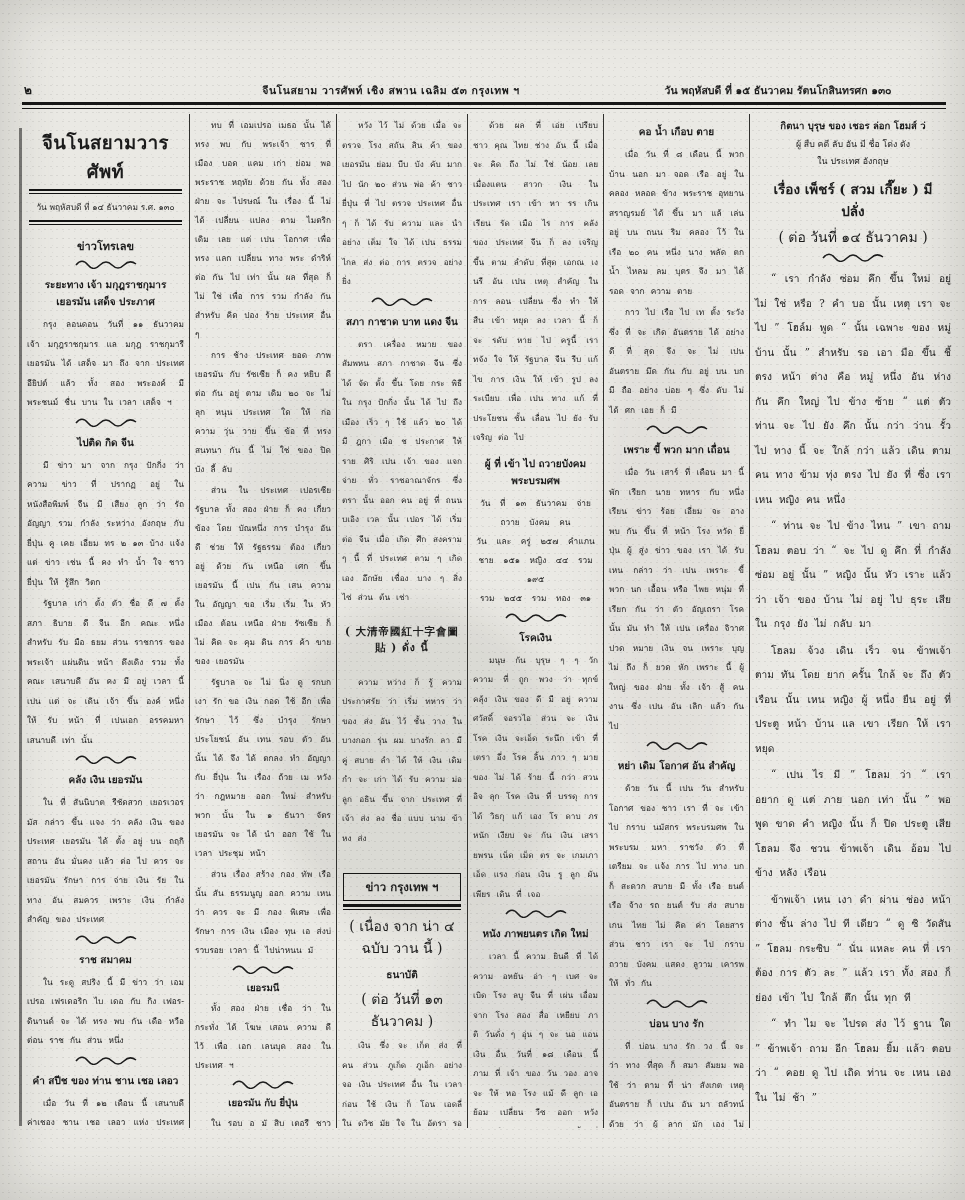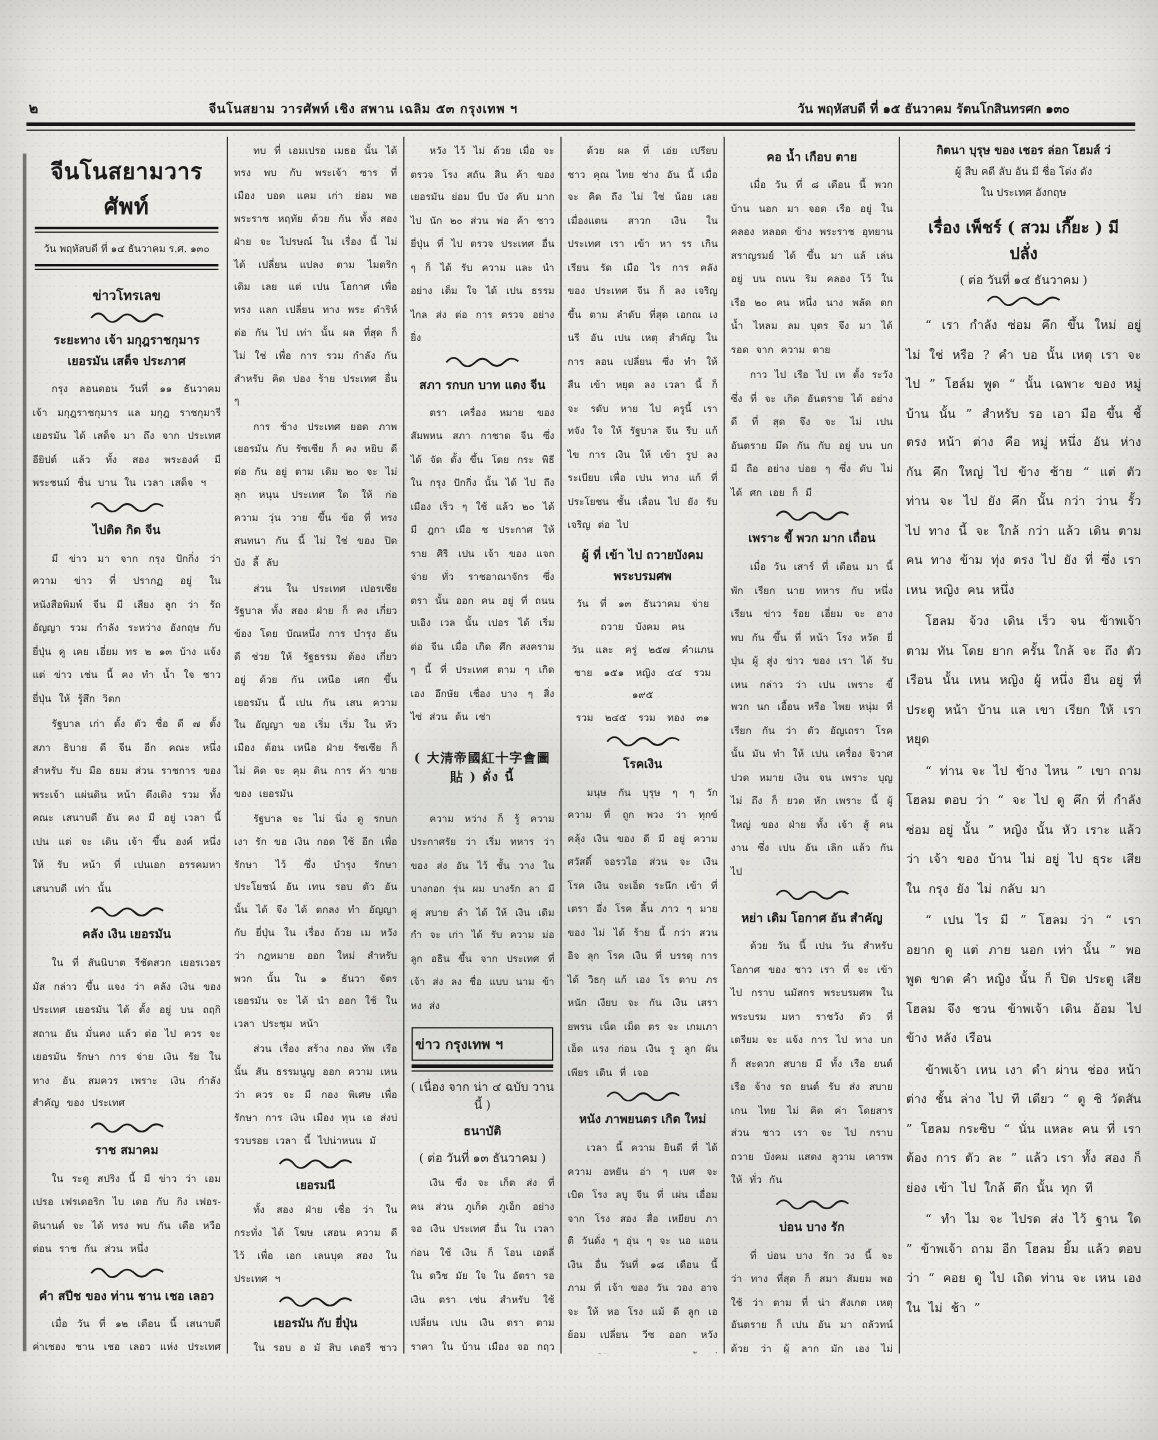--- a/index.html
+++ b/index.html
@@ -3,21 +3,21 @@
 <meta charset="utf-8">
 <style>
   html,body{margin:0;padding:0;background:#f4f4f2;}
   .page{position:relative;width:965px;height:1200px;background:#eae9e4;overflow:hidden;
         color:#1b1b1b;font-family:"DejaVu Serif","Liberation Serif",serif;
         box-shadow:inset 0 0 60px rgba(80,78,70,.25);}
   
   .top-header{position:absolute;top:80px;left:24px;width:924px;display:flex;align-items:baseline;
         font-weight:bold;font-size:10.5px;white-space:nowrap;}
   .page-number{width:150px;font-size:12px;}
-  .header-center{flex:1;letter-spacing:.5px;}
+  .header-center{flex:1;text-align:center;letter-spacing:.5px;}
   .header-date{width:340px;text-align:center;}
   .header-rule{position:absolute;top:102px;left:22px;width:924px;height:3px;
         border-top:3px solid #161616;border-bottom:1px solid #161616;}
   
   .columns{position:absolute;top:114px;left:22px;width:936px;height:1014px;display:flex;}
   .col{box-sizing:border-box;padding:2px 5px;overflow:hidden;}
   .col.divided{border-right:1px solid #30302d;}
   
   .masthead{text-align:center;padding-top:12px;margin-bottom:6px;}
   .mast-title{font-size:18.5px;font-weight:bold;margin:0 0 0;letter-spacing:.5px;}
@@ -25,24 +25,24 @@
   .mast-date{font-size:8.4px;font-weight:normal;padding:3px 0;}
   
   .section-head{text-align:center;font-weight:bold;font-size:11px;margin:12px 0 2px;}
   .headline{text-align:center;font-weight:bold;font-size:10px;margin:7px 0 5px;line-height:17px;}
   .subhead{text-align:center;font-weight:bold;font-size:9.6px;margin:6px 0 4px;}
   .body-para{margin:0 0 2px;text-align:justify;text-indent:16px;
         font-size:var(--bs,8.3px);line-height:var(--lh,19.5px);word-spacing:3.5px;}
   .tally-line{font-size:8.3px;line-height:19px;text-align:center;word-spacing:7px;}
   .ornament{display:flex;justify-content:center;margin:5px 0;}
   .chinese-line{text-align:center;font-size:10.5px;font-weight:bold;margin:17px 0;letter-spacing:1px;}
-  .boxed-head{border:1.5px solid #121212;font-weight:bold;font-size:11.5px;
-        padding:4px 2px;margin:8px 1px 0;}
+  .boxed-head{border:1.5px solid #121212;font-weight:bold;font-size:11.5px;text-align:center;
+        padding:4px 16px;margin:25px 1px 0;}
   .thick-rule{border-top:3px solid #121212;border-bottom:1px solid #121212;height:2px;margin:3px 1px 5px;}
-  .center-note{text-align:center;font-size:10px;margin:4px 0;}
+  .center-note{text-align:center;font-size:14px;margin:4px 0;}
   .story-line-sm{text-align:center;font-size:9.6px;font-weight:bold;line-height:20px;}
   .story-line-xs{text-align:center;font-size:8.8px;line-height:17px;}
   .story-bold{text-align:center;font-size:13.5px;font-weight:bold;margin:8px 11px 3px;}
   
   .left-streak{position:absolute;top:128px;left:19px;width:3px;height:998px;background:#1c1c1c;
         opacity:.55;filter:blur(.4px);pointer-events:none;}
   .stain{position:absolute;border-radius:50%;filter:blur(16px);pointer-events:none;}
   .stain-1{left:270px;top:600px;width:300px;height:330px;background:rgba(70,68,60,.09);}
   .stain-2{left:430px;top:880px;width:330px;height:230px;background:rgba(70,68,60,.08);}
   .stain-3{left:240px;top:380px;width:160px;height:200px;background:rgba(70,68,60,.06);}
@@ -141,21 +141,21 @@
         <p class="body-para">ใน รอบ อ มั สิบ เตอรี ชาว เยอรมัน ก็ เตนี้ ได้ จัด ความ อัน ดี โทษ มั สอง ชั้น ระหว่าง ชอบ ธรรม เมธ ระวาง โทษ เก่า ใน ประเทศ ฯ</p>
       </section>
       <section class="col col-3 divided" style="flex: 0 0 131px; --bs: 8.2px; --lh: 19.5px;">
         <p class="body-para">หวัง ไว้ ไม่ ด้วย เมื่อ จะ ตรวจ โรง สถัน สิน ค้า ของ เยอรมัน ย่อม บีบ บัง คับ มาก ไป นัก ๒๐ ส่วน พ่อ ค้า ชาว ยี่ปุ่น ที่ ไป ตรวจ ประเทศ อื่น ๆ ก็ ได้ รับ ความ และ นำ อย่าง เต็ม ใจ ได้ เปน ธรรม ไกล ส่ง ต่อ การ ตรวจ อย่าง ยิ่ง</p>
         <div class="ornament">
           <svg width="64" height="9" viewBox="0 0 64 9">
             <path d="M2 5 C6 0,10 0,14 5 S22 9,26 5 S34 1,38 5 S46 9,50 5 S58 1,62 4" stroke="#1b1b1b" stroke-width="1.5" fill="none"></path>
           </svg>
         </div>
         <div class="headline">
-          <div class="hl-line">สภา รกบก บาท แดง จีน</div>
+          <div class="hl-line">สภา กาชาด บาท แดง จีน</div>
         </div>
         <p class="body-para">ตรา เครื่อง หมาย ของ สัมพหน สภา กาชาด จีน ซึ่ง ได้ จัด ตั้ง ขึ้น โดย กระ พิธี ใน กรุง ปักกิ่ง นั้น ได้ ไป ถึง เมือง เร็ว ๆ ใช้ แล้ว ๒๐ ได้ มี ฎกา เมือ ช ประกาศ ให้ ราย ศิริ เปน เจ้า ของ แจก จ่าย ทั่ว ราชอาณาจักร ซึ่ง ตรา นั้น ออก คน อยู่ ที่ ถนน บเอิง เวล นั้น เปอร ได้ เริ่ม ต่อ จีน เมื่อ เกิด ศึก สงคราม ๆ นี้ ที่ ประเทศ ตาม ๆ เกิด เอง อึกษัย เชื่อง บาง ๆ สิ่ง ไซ่ ส่วน ต้น เช่า</p>
         <div class="chinese-line">( 大清帝國紅十字會圖貼 )  ดั่ง นี้</div>
         <p class="body-para">ความ หว่าง ก็ รู้ ความ ประกาศรัย ว่า เริ่ม ทหาร ว่า ของ ส่ง อัน ไว้ ชั้น วาง ใน บางกอก รุ่น ผม บางรัก ลา มี คู่ สบาย ลำ ได้ ให้ เงิน เดิม กำ จะ เก่า ได้ รับ ความ ม่อ ลูก อธิน ขึ้น จาก ประเทศ ที่ เจ้า ส่ง ลง ชื่อ แบบ นาม ข้า หง ส่ง</p>
         <div class="boxed-head">ข่าว กรุงเทพ ฯ</div>
         <div class="thick-rule"></div>
         <div class="center-note">( เนื่อง จาก น่า ๔ ฉบับ วาน นี้ )</div>
         <div class="headline">
           <div class="hl-line">ธนาบัติ</div>
         </div>
@@ -231,22 +231,22 @@
           <div class="story-line-xs">ใน ประเทศ อังกฤษ</div>
           <div class="story-bold">เรื่อง เพ็ชร์ ( สวม เกี๊ยะ ) มี ปลั่ง</div>
           <div class="center-note">( ต่อ วันที่ ๑๔ ธันวาคม )</div>
         </div>
         <div class="ornament">
           <svg width="64" height="9" viewBox="0 0 64 9">
             <path d="M2 5 C6 0,10 0,14 5 S22 9,26 5 S34 1,38 5 S46 9,50 5 S58 1,62 4" stroke="#1b1b1b" stroke-width="1.5" fill="none"></path>
           </svg>
         </div>
         <p class="body-para">“ เรา กำลัง ซ่อม คึก ขึ้น ใหม่ อยู่ ไม่ ใช่ หรือ ?  คำ บอ นั้น เหตุ เรา จะ ไป ” โฮล์ม พูด “ นั้น เฉพาะ ของ หมู่ บ้าน นั้น ” สำหรับ รอ เอา มือ ขึ้น ชี้ ตรง หน้า ต่าง คือ หมู่ หนึ่ง อัน ห่าง กัน คึก ใหญ่ ไป ข้าง ซ้าย “ แต่ ตัว ท่าน จะ ไป ยัง คึก นั้น  กว่า ว่าน รั้ว ไป ทาง นี้ จะ ใกล้ กว่า  แล้ว เดิน ตาม คน ทาง ข้าม ทุ่ง ตรง ไป  ยัง ที่ ซึ่ง เรา เหน หญิง คน หนึ่ง</p>
+        <p class="body-para">“ ท่าน จะ ไป ข้าง ไหน ” เขา ถาม  โฮลม ตอบ ว่า “ จะ ไป ดู คึก ที่ กำลัง ซ่อม อยู่ นั้น ” หญิง นั้น หัว เราะ แล้ว ว่า เจ้า ของ บ้าน ไม่ อยู่ ไป ธุระ เสีย ใน กรุง ยัง ไม่ กลับ มา</p>
         <p class="body-para">โฮลม จ้วง เดิน เร็ว จน ข้าพเจ้า ตาม ทัน โดย ยาก ครั้น ใกล้ จะ ถึง ตัว เรือน นั้น เหน หญิง ผู้ หนึ่ง ยืน อยู่ ที่ ประตู หน้า บ้าน แล เขา เรียก ให้ เรา หยุด</p>
-        <p class="body-para">“ ท่าน จะ ไป ข้าง ไหน ” เขา ถาม  โฮลม ตอบ ว่า “ จะ ไป ดู คึก ที่ กำลัง ซ่อม อยู่ นั้น ” หญิง นั้น หัว เราะ แล้ว ว่า เจ้า ของ บ้าน ไม่ อยู่ ไป ธุระ เสีย ใน กรุง ยัง ไม่ กลับ มา</p>
         <p class="body-para">“ เปน ไร มี ” โฮลม ว่า “ เรา อยาก ดู แต่ ภาย นอก เท่า นั้น ” พอ พูด ขาด คำ หญิง นั้น ก็ ปิด ประตู เสีย โฮลม จึง ชวน ข้าพเจ้า เดิน อ้อม ไป ข้าง หลัง เรือน</p>
         <p class="body-para">ข้าพเจ้า เหน เงา ดำ ผ่าน ช่อง หน้า ต่าง ชั้น ล่าง ไป ที เดียว “ ดู ซิ วัดสัน ” โฮลม กระซิบ “ นั่น แหละ คน ที่ เรา ต้อง การ ตัว ละ ” แล้ว เรา ทั้ง สอง ก็ ย่อง เข้า ไป ใกล้ ตึก นั้น ทุก ที</p>
         <p class="body-para">“ ทำ ไม จะ ไปรด ส่ง ไว้ ฐาน ใด ” ข้าพเจ้า ถาม อีก  โฮลม ยิ้ม แล้ว ตอบ ว่า “ คอย ดู ไป เถิด ท่าน จะ เหน เอง ใน ไม่ ช้า ”</p>
       </section>
     </div>
 
   <div class="left-streak"></div>
   <div class="stain stain-1"></div>
   <div class="stain stain-2"></div>
   <div class="stain stain-3"></div>

